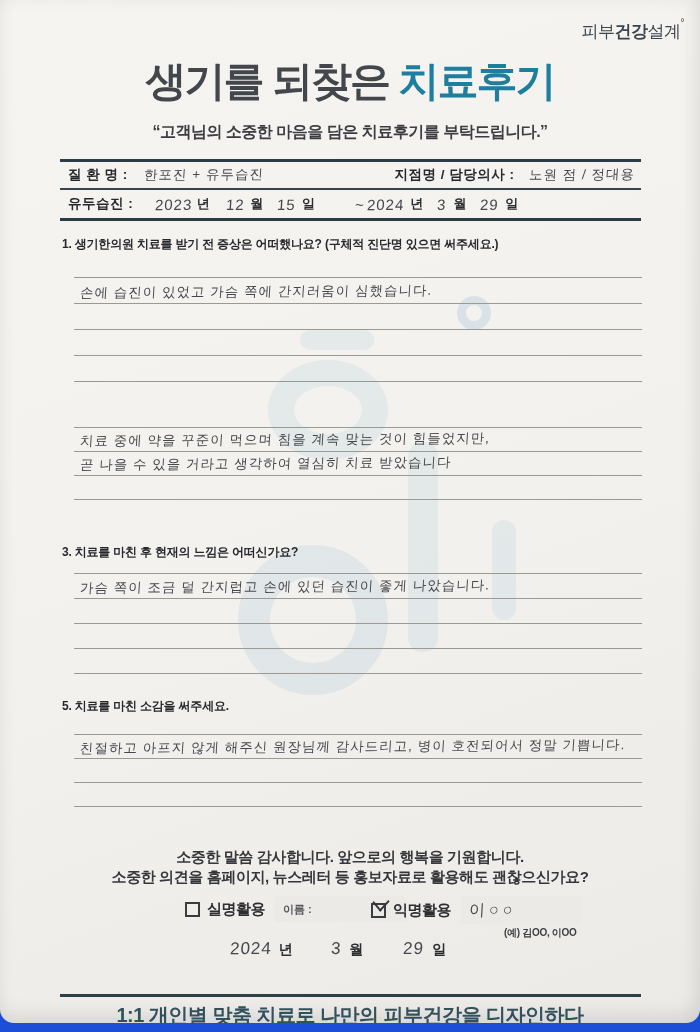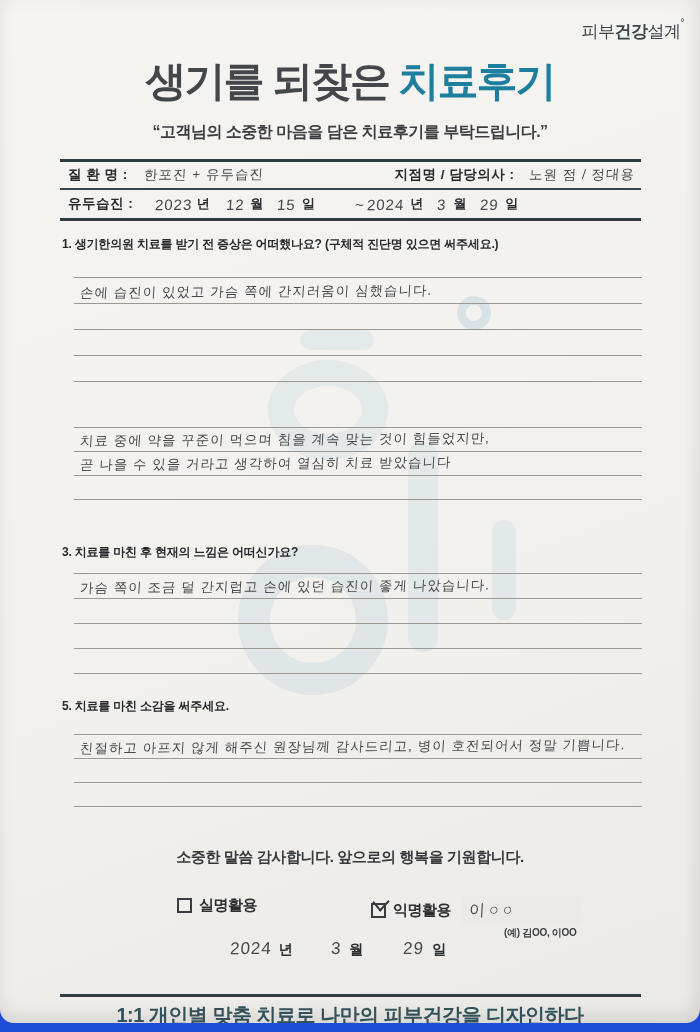--- a/index.html
+++ b/index.html
@@ -153,24 +153,28 @@
     <div class="abs lines" style="top:711px;">
       <div class="ln" style="height:24px;"></div>
       <div class="ln" style="height:24px;">
         <span class="hw">친절하고 아프지 않게 해주신 원장님께 감사드리고, 병이 호전되어서 정말 기쁩니다.</span>
       </div>
       <div class="ln" style="height:24px;"></div>
       <div class="ln" style="height:24px;"></div>
     </div>
 
     <div class="abs center thanks" style="top:848px;">소중한 말씀 감사합니다. 앞으로의 행복을 기원합니다.</div>
-
-    <div class="abs consent" style="top:896px; left:177px;">
+    <div class="abs center thanks" style="top:868px;">소중한 의견을 홈페이지, 뉴스레터 등 홍보자료로 활용해도 괜찮으신가요?</div>
+
+    <div class="abs consent" style="top:896px; left:185px;">
       <span class="cbox"></span>
       <span class="clabel">실명활용</span>
+      <span class="gbox" style="width:132px;">
+        <span class="inner-label">이름 :</span>
+      </span>
     </div>
 
     <div class="abs consent" style="top:896px; left:371px;">
       <span class="cbox">
           <span class="mark"></span>
         </span>
       <span class="clabel">익명활용</span>
       <span class="gbox" style="width:120px; height:28px;">
         <span class="hw" style="font-size:16px; letter-spacing:4px;">이○○</span>
       </span>

